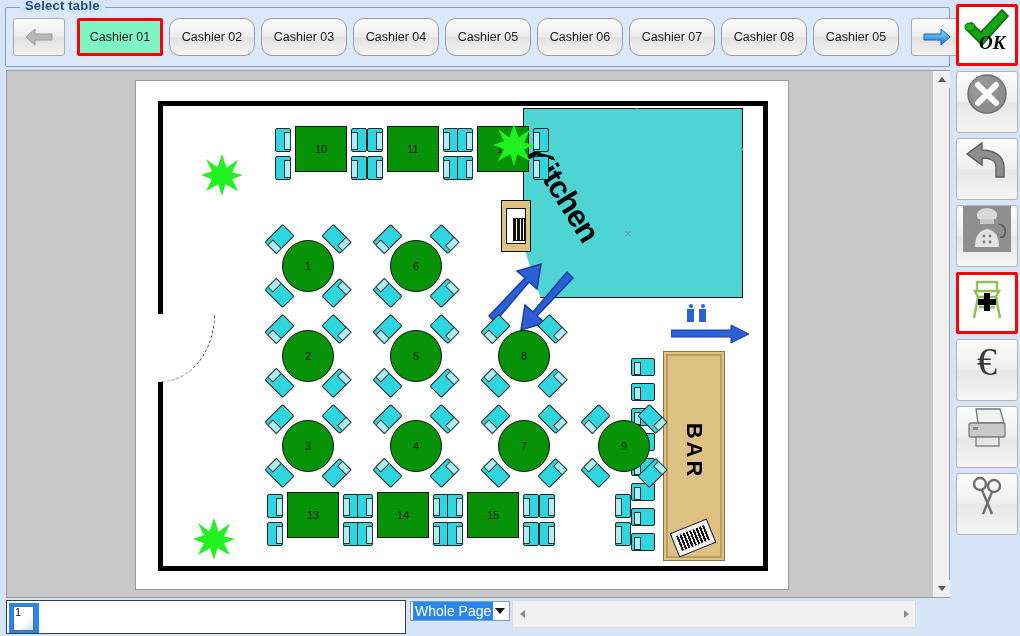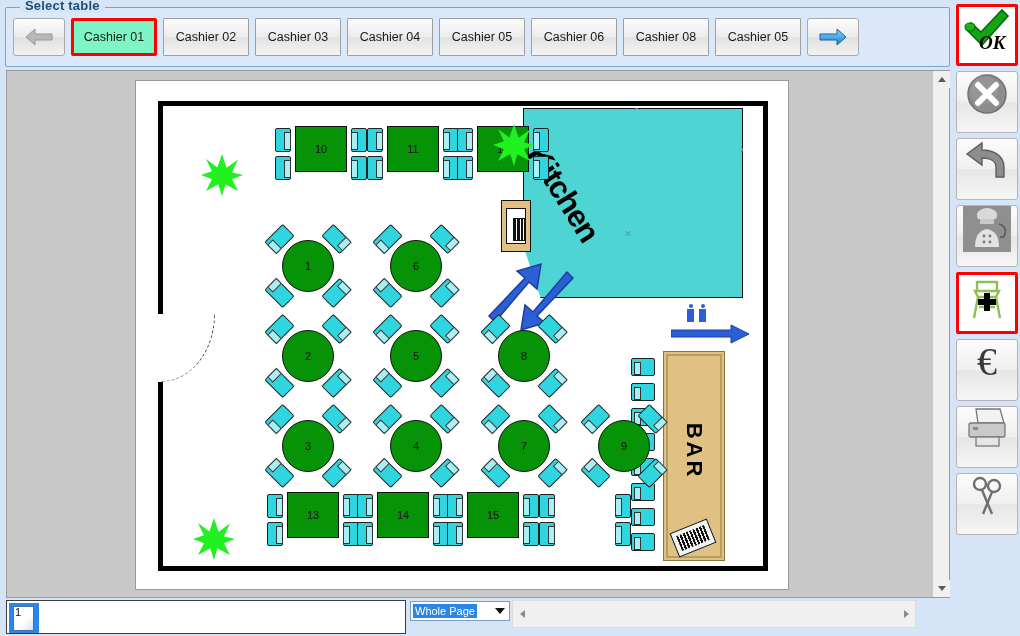--- a/index.html
+++ b/index.html
@@ -18,33 +18,33 @@
   #groupbox-legend{
     position:absolute; left:20px; top:-2px;
     background:#d6e4f7; padding:0 5px;
     font-size:13px; font-weight:bold; color:#1f4e79;
     letter-spacing:.2px;
   }
 
   
   #tabstrip{
     position:absolute; left:5px; top:13px; height:48px;
-    display:flex; align-items:center; gap:6px; padding-left:8px;
+    display:flex; align-items:center; gap:12px; padding-left:8px;
   }
   .navbtn{
     width:52px; height:38px;
     background:linear-gradient(#fdfdfd,#ebebeb 48%,#e0e0e0 52%,#f2f2f2);
     border:1px solid #a9a9a9; border-radius:3px;
     display:flex; align-items:center; justify-content:center;
     cursor:pointer;
   }
   .cashier-tab{
     min-width:86px; height:38px; padding:0 8px;
     background:linear-gradient(#fbfbfb,#ededed 48%,#e2e2e2 52%,#f4f4f4);
-    border:1px solid #9e9e9e; border-radius:1px;
+    border:1px solid #9e9e9e; border-radius:11px;
     display:flex; align-items:center; justify-content:center;
     font-size:12.5px; color:#1a1a1a; cursor:pointer; white-space:nowrap;
   }
   .cashier-tab.selected{
     background:#7df5c4;
     border:3px solid #ff0000; border-radius:2px;
     font-weight:normal;
   }
 
   
@@ -230,21 +230,21 @@
   }
   #pagetab .num{
     position:absolute; left:6px; top:3px; font-size:11px; color:#111;
   }
   #zoom-select{
     position:absolute; left:410px; top:3px; width:100px; height:20px;
     background:#fff; border:1px solid #7a9ec4;
     display:flex; align-items:center; cursor:pointer;
   }
   #zoom-value{
-    background:#2a86e8; color:#fff; font-size:11px;
+    background:#2a86e8; color:#fff; font-size:14px;
     padding:1px 2px; margin-left:2px; white-space:nowrap;
   }
   #zoom-caret{
     position:absolute; right:4px; top:6px;
     width:0;height:0;border-left:5px solid transparent;border-right:5px solid transparent;border-top:6px solid #111;
   }
   #hscroll{
     position:absolute; left:512px; top:2px; width:404px; height:28px;
     background:#f0f0f0; border:1px solid #dcdcdc;
   }
@@ -265,20 +265,21 @@
       <path d="M11 2 L11 7 L28 7 L28 13 L11 13 L11 18 L2 10 Z" fill="#b8b8b8" stroke="#9a9a9a" stroke-width="1"></path>
     </svg>
   </div>
   <div id="tabs-host" style="display:flex;gap:6px;">
       <div class="cashier-tab selected">Cashier 01</div>
       <div class="cashier-tab">Cashier 02</div>
       <div class="cashier-tab">Cashier 03</div>
       <div class="cashier-tab">Cashier 04</div>
       <div class="cashier-tab">Cashier 05</div>
       <div class="cashier-tab">Cashier 06</div>
+      <div class="cashier-tab">Cashier 07</div>
       <div class="cashier-tab">Cashier 08</div>
       <div class="cashier-tab">Cashier 05</div>
     </div>
   <div class="navbtn">
     <svg width="30" height="20" viewBox="0 0 30 20">
       <defs>
           <linearGradient id="ag" x1="0" y1="0" x2="0" y2="1">
         <stop offset="0" stop-color="#7fe3f5"></stop>
             <stop offset="1" stop-color="#1f74d8"></stop>
       </linearGradient>

